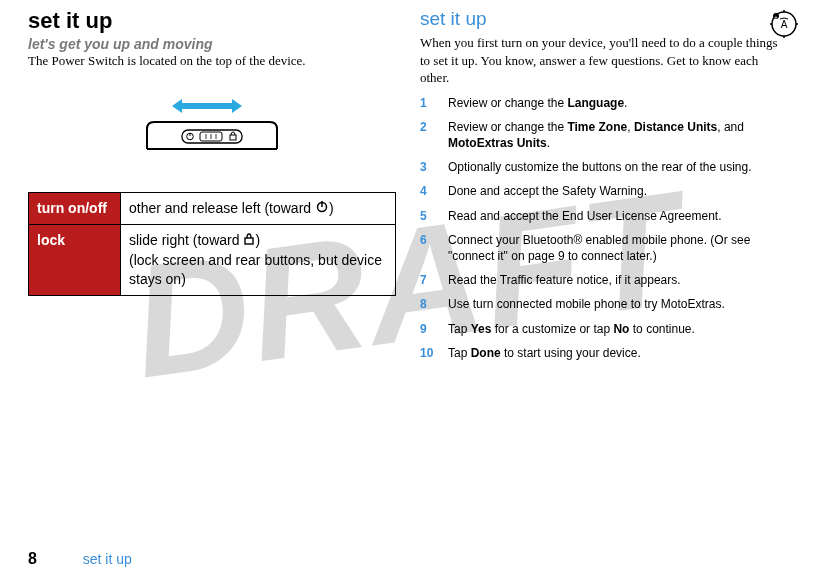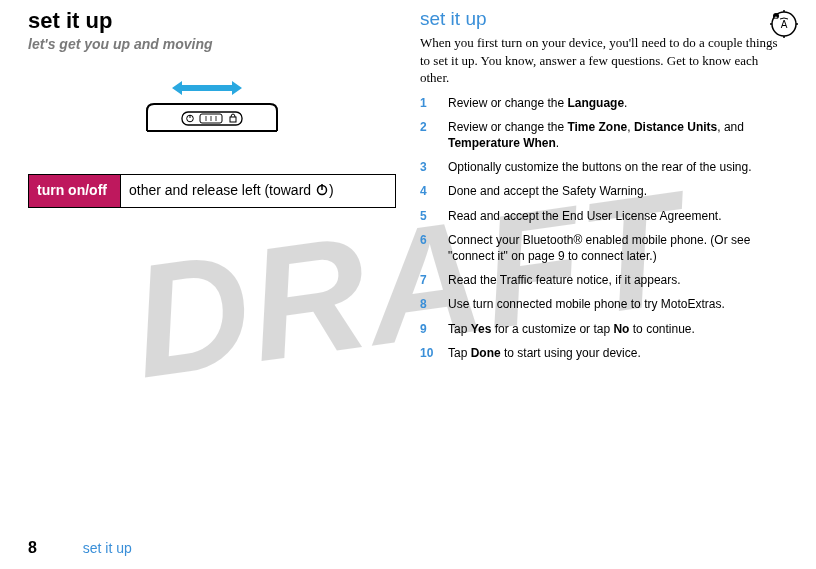--- a/index.html
+++ b/index.html
@@ -28,31 +28,31 @@
   .col-left { padding-left: 0; }
   .col-right { padding-right: 0; }
   h1 { font-size: 22px; font-weight: 900; margin-bottom: 2px; }
   .subtitle { font-style: italic; font-weight: bold; color: #7a7a7a; font-size: 14px; }
   h2 { color: #3a8fd8; font-weight: 400; font-size: 19px; margin-bottom: 4px; }
   p.body { font-size: 13px; line-height: 1.35; margin-bottom: 8px; font-family: Liberation Serif, serif; }
   .diagram { display: flex; justify-content: center; margin: 24px 0 28px 0; }
   svg.switch { width: 140px; height: 70px; }
   table.controls { border-collapse: collapse; width: 100%; font-size: 14px; }
   table.controls td { border: 1px solid #000; padding: 6px 8px; vertical-align: top; line-height: 1.35; }
-  table.controls td.label { background: #be185d; color: #fff; font-weight: bold; width: 92px; }
+  table.controls td.label { background: #b91c1c; color: #fff; font-weight: bold; width: 92px; }
   .icon-inline { display: inline-block; vertical-align: middle; }
   ol.steps { list-style: none; counter-reset: step; padding-left: 0; }
   ol.steps li { counter-increment: step; font-size: 12px; line-height: 1.35; margin-bottom: 7px; padding-left: 28px; position: relative; margin-top: 8px; }
   ol.steps li::before { content: counter(step); position: absolute; left: 0; top: 0; color: #3a8fd8; font-weight: bold; }
   .cond { font-family: "Arial Narrow", Arial, sans-serif; font-stretch: condensed; font-weight: bold; }
   .note-label { color: #3a8fd8; font-weight: bold; }
   .note { font-size: 14.5px; line-height: 1.35; margin-top: 4px; }
   .ug { font-style: italic; }
   .service-icon { position: absolute; top: 10px; right: 18px; }
-  .footer { position: absolute; bottom: 12px; left: 28px; font-size: 14px; }
+  .footer { position: absolute; bottom: 1px; left: 28px; font-size: 14px; }
   .footer .pg { font-weight: 900; font-size: 16px; margin-right: 42px; }
   .footer .sec { color: #3a8fd8; }
 </style>
 </head>
 <body>
 
 <div class="watermark">DRAFT</div>
 
 <div class="service-icon">
   <svg width="28" height="28" viewBox="0 0 28 28">
@@ -63,20 +63,21 @@
     <text x="14" y="18" font-size="10" text-anchor="middle" font-family="Arial">A</text>
     <path d="M10 9 Q14 7 18 9" fill="none" stroke="#000" stroke-width="1"></path>
   </svg>
 </div>
 
 <div class="page">
 
   <div class="col col-left">
     <h1>set it up</h1>
     <div class="subtitle">let's get you up and moving</div>
+    <p class="body">The Power Switch is located on the top of the device.</p>
 
     <div class="diagram">
       <svg class="switch" viewBox="0 0 140 70">
 
         <defs>
           <linearGradient id="arr" x1="0" x2="1">
             <stop offset="0%" stop-color="#2aa8e0"></stop>
             <stop offset="100%" stop-color="#2aa8e0"></stop>
           </linearGradient>
         </defs>
@@ -104,30 +105,40 @@
       <tbody>
           <tr>
         <td class="label">turn on/off</td>
         <td>
           <span>other and release left (toward </span><span class="icon-inline"><svg width="14" height="14" viewBox="0 0 14 14">
                   <circle cx="7" cy="8" r="4.5" fill="none" stroke="#000" stroke-width="1.5"></circle>
                   <line x1="7" y1="2" x2="7" y2="8" stroke="#000" stroke-width="1.5"></line>
                 </svg></span><span>)</span>
         </td>
       </tr>
+      <tr>
+        <td class="label">lock</td>
+        <td>
+          <span>slide right (toward </span><span class="icon-inline"><svg width="12" height="14" viewBox="0 0 12 14">
+                  <rect x="2" y="6" width="8" height="6" fill="none" stroke="#000" stroke-width="1.4"></rect>
+                  <path d="M4 6 Q4 2 6 2 Q8 2 8 6" fill="none" stroke="#000" stroke-width="1.4"></path>
+                </svg></span><span>)</span><br>
+          <span>(lock screen and rear buttons, but device stays on)</span>
+        </td>
+      </tr>
     </tbody>
       </table>
   </div>
 
   <div class="col col-right">
     <h2>set it up</h2>
     <p class="body">When you first turn on your device, you'll need to do a couple things to set it up. You know, answer a few questions. Get to know each other.</p>
     <ol class="steps">
       <li><span>Review or change the </span><span class="cond">Language</span><span>.</span></li>
-      <li><span>Review or change the </span><span class="cond">Time Zone</span><span>, </span><span class="cond">Distance Units</span><span>, and </span><span class="cond">Temperature When</span><span>.</span></li>
+      <li><span>Review or change the </span><span class="cond">Time Zone</span><span>, </span><span class="cond">Distance Units</span><span>, and </span><span class="cond">MotoExtras Units</span><span>.</span></li>
       <li>Optionally customize the buttons on the rear of the using.</li>
       <li>Done and accept the Safety Warning.</li>
       <li>Read and accept the End User License Agreement.</li>
       <li>Connect your Bluetooth® enabled mobile phone. (Or see "connect it" on page 9 to connect later.)</li>
       <li>Read the Traffic feature notice, if it appears.</li>
       <li>Use turn connected mobile phone to try MotoExtras.</li>
       <li><span>Tap </span><span class="cond">Yes</span><span> for a customize or tap </span><span class="cond">No</span><span> to continue.</span></li>
       <li><span>Tap </span><span class="cond">Done</span><span> to start using your device.</span></li>
     </ol>
   </div>

